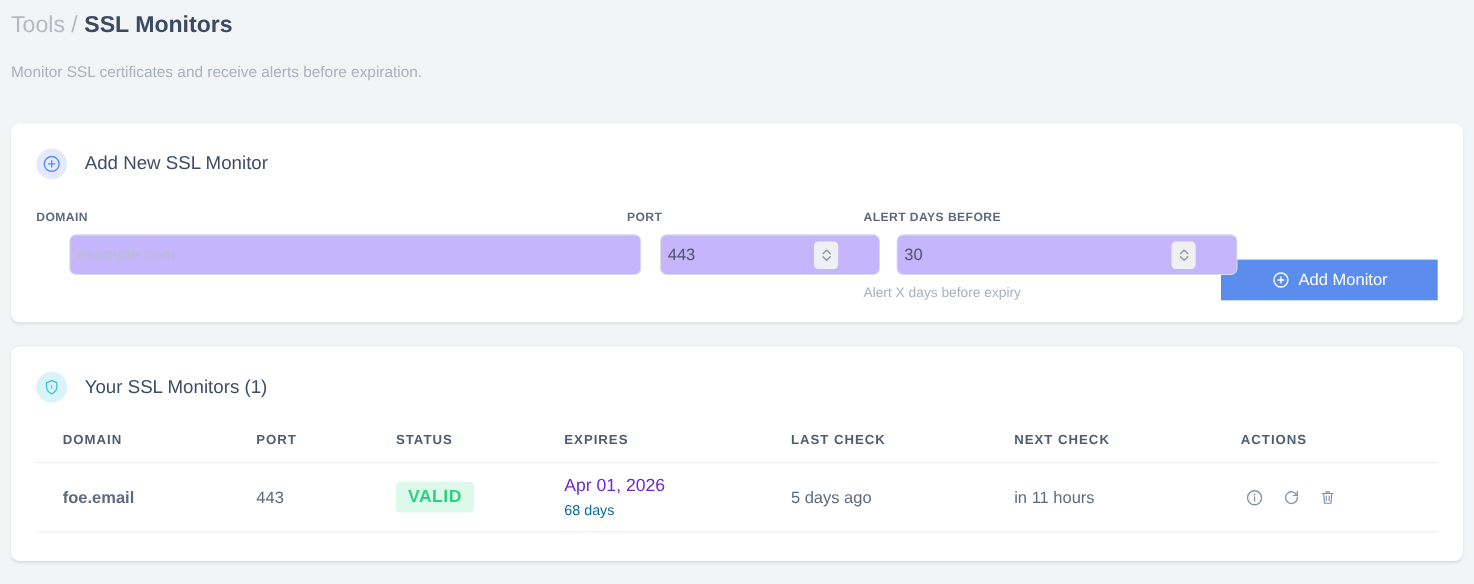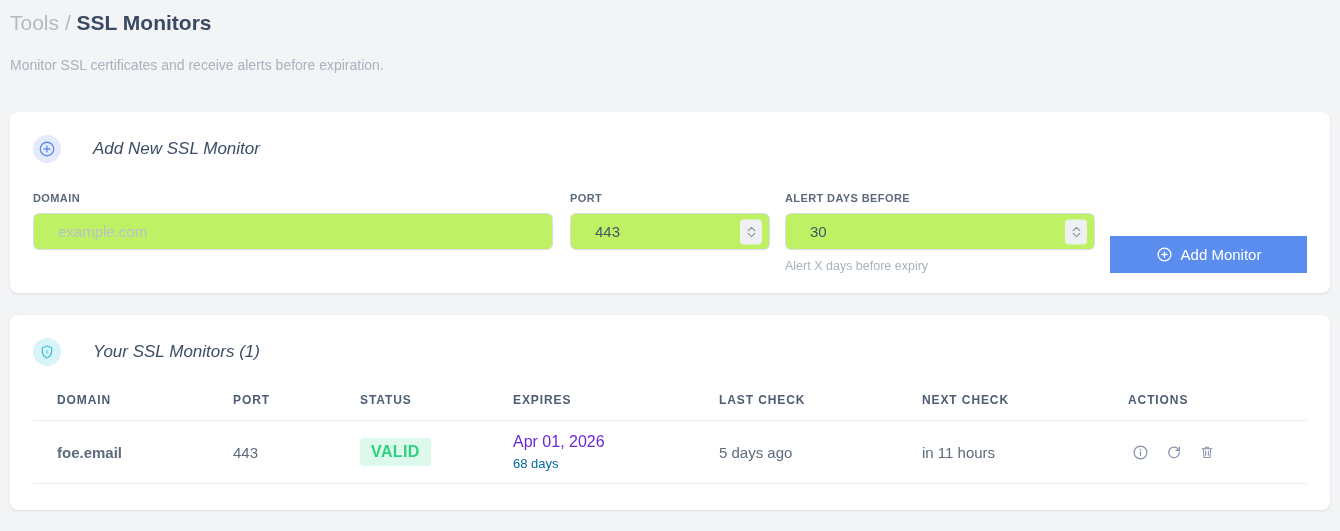--- a/index.html
+++ b/index.html
@@ -20,21 +20,21 @@
   
   .card {
     background: #ffffff;
     border-radius: 8px;
     box-shadow: 0 1px 3px rgba(40,50,70,0.07), 0 1px 2px rgba(40,50,70,0.05);
     padding: 23px;
   }
   .card-add { margin-top: 39px; height: 181px; }
   .card-list { margin-top: 22px; height: 195px; padding-bottom: 1px; }
 
-  .card-header { display: flex; align-items: center; gap: 32px; font-style: italic; }
+  .card-header { display: flex; align-items: center; gap: 16px; }
   .icon-badge {
     width: 28px; height: 28px; border-radius: 50%;
     display: flex; align-items: center; justify-content: center;
     flex: 0 0 28px;
   }
   .icon-badge.blue { background: #e4eafc; }
   .icon-badge.cyan { background: #d9f4f8; }
   .card-title { font-size: 17px; font-weight: 500; color: #3d4d65; }
 
   
@@ -44,23 +44,23 @@
   .field-port { width: 200px; margin-right: 15px; }
   .field-alert { width: 310px; margin-right: 15px; }
   .field-label {
     font-size: 11px; font-weight: 700; letter-spacing: 0.4px;
     color: #5d6a7c; margin-bottom: 9px; text-transform: uppercase;
   }
   .input-wrap { position: relative; }
   .text-input {
     width: 100%; height: 37px;
     border: 1px solid #d9dee5; border-radius: 6px;
-    padding: 0 24px; font-size: 15px; color: #4a5568;
+    padding: 0 6px; font-size: 15px; color: #4a5568;
     font-family: "Liberation Sans", sans-serif;
-    background: #bef264; outline: none;
+    background: #c4b5fd; outline: none; margin-left: 30px;
   }
   .text-input::placeholder { color: #b8c1cc; }
   .num-input { padding-right: 38px; }
   .stepper {
     position: absolute; right: 8px; top: 50%; transform: translateY(-50%);
     width: 22px; height: 25px; background: #eef0f3; border-radius: 4px;
     display: flex; flex-direction: column; align-items: center; justify-content: center;
     gap: 1px; cursor: pointer;
   }
   .helper { margin-top: 9px; font-size: 12.5px; color: #a9b2be; }

